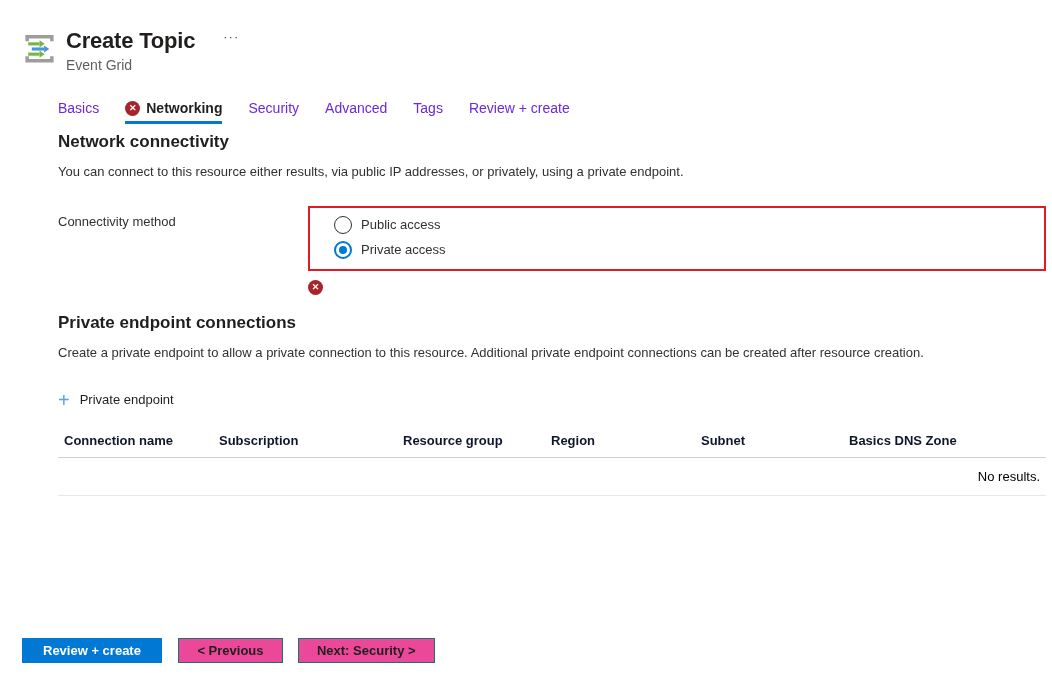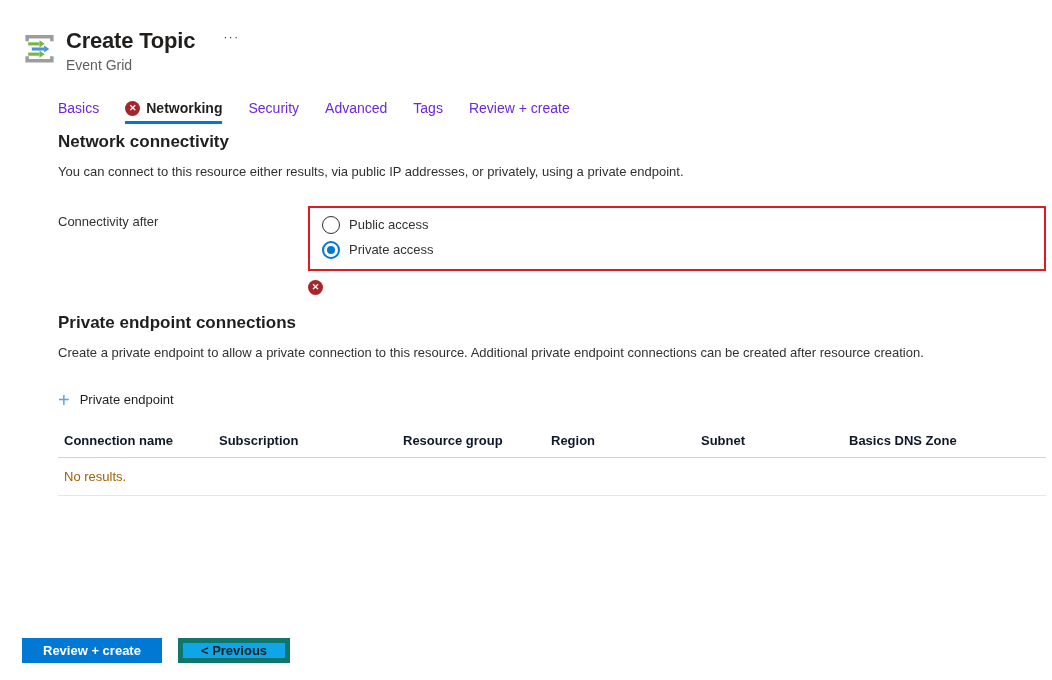--- a/index.html
+++ b/index.html
@@ -33,21 +33,21 @@
     margin-right: 6px; flex: 0 0 auto;
   }
 
   
   .content { position: absolute; left: 58px; top: 134px; width: 988px; }
   .section-heading { font-size: 17px; font-weight: 700; color: #201f1e; line-height: 16px; }
   .section-desc { font-size: 13px; color: #323130; margin-top: 14px; line-height: 16px; }
 
   .connectivity-row { display: flex; margin-top: 26px; align-items: flex-start; }
   .field-label { width: 250px; flex: 0 0 auto; font-size: 13px; padding-top: 8px; }
-  .radio-group { flex: 1; border: 2px solid #e01b24; padding: 4px 10px 7px 12px; background: #fff; }
+  .radio-group { flex: 1; border: 2px solid #e01b24; padding: 4px 10px 7px 24px; background: #fff; }
   .radio-option { display: flex; align-items: center; height: 25px; cursor: pointer; font-size: 13px; }
   .radio-circle {
     width: 18px; height: 18px; border-radius: 50%;
     border: 1px solid #323130; background: #fff;
     margin-right: 9px; position: relative; flex: 0 0 auto; cursor: pointer;
   }
   .radio-circle.selected { border: 2px solid #0078d4; }
   .radio-circle.selected::after {
     content: ""; position: absolute; left: 3px; top: 3px; right: 3px; bottom: 3px;
     border-radius: 50%; background: #0078d4;
@@ -64,27 +64,27 @@
   .section-2 { margin-top: 20px; }
 
   .add-button { margin-top: 31px; display: inline-flex; align-items: center; font-size: 13px; color: #201f1e; cursor: pointer; }
   .plus-icon { color: #5ba3dd; font-size: 20px; font-weight: 400; line-height: 14px; margin-right: 10px; }
 
   .pe-table { width: 100%; border-collapse: collapse; margin-top: 13px; font-size: 13px; table-layout: fixed; }
   .pe-table th {
     text-align: left; font-weight: 700; color: #0f172a;
     padding: 9px 6px 9px 6px; border-bottom: 1px solid #d2d0ce;
   }
-  .pe-table td { padding: 11px 6px; border-bottom: 1px solid #e8e6e4; color: #a16207; }
+  .pe-table td { padding: 11px 6px; border-bottom: 1px solid #e8e6e4; color: #000000; text-align: right; }
 
   
   .footer { position: absolute; left: 22px; top: 638px; display: flex; align-items: center; }
   .btn { height: 25px; font-size: 13px; font-weight: 700; font-family: "Liberation Sans", sans-serif; cursor: pointer; }
   .btn-primary { background: #0078d4; color: #ffffff; border: 1px solid #0078d4; padding: 0 20px; margin-right: 16px; min-width: 135px; }
-  .btn-secondary { background: #0ea5e9; color: #201f1e; border: 5px solid #0f766e; padding: 0 18px; margin-right: 15px; min-width: 105px; }
+  .btn-secondary { background: #ec4899; color: #201f1e; border: 1px solid #0f766e; padding: 0 18px; margin-right: 15px; min-width: 105px; }
 </style>
 </head>
 <body>
 
 <div class="header">
   <svg class="app-icon" viewBox="0 0 34 34" aria-hidden="true">
     <path d="M5 10 V5.5 H29 V10" fill="none" stroke="#9d9d9d" stroke-width="3.4"></path>
     <path d="M5 24.5 V29 H29 V24.5" fill="none" stroke="#9d9d9d" stroke-width="3.4"></path>
     <rect x="6" y="11" width="11" height="3" fill="#76b643"></rect>
     <polygon points="17,9 22,12.5 17,16" fill="#76b643"></polygon>
@@ -123,21 +123,21 @@
     <span>Review + create</span>
   </div>
 </div>
 
 <div class="content">
 
   <div class="section-heading">Network connectivity</div>
   <div class="section-desc">You can connect to this resource either results, via public IP addresses, or privately, using a private endpoint.</div>
 
   <div class="connectivity-row">
-    <div class="field-label">Connectivity after</div>
+    <div class="field-label">Connectivity method</div>
     <div class="radio-group">
       <div class="radio-option">
         <span class="radio-circle"></span>
         <span>Public access</span>
       </div>
       <div class="radio-option">
         <span class="radio-circle selected"></span>
         <span>Private access</span>
       </div>
     </div>
@@ -181,13 +181,14 @@
         <td colspan="6">No results.</td>
       </tr>
     </tbody>
   </table>
 
 </div>
 
 <div class="footer">
   <button class="btn btn-primary">Review + create</button>
   <button class="btn btn-secondary">&lt; Previous</button>
+  <button class="btn btn-secondary">Next: Security &gt;</button>
 </div>
 
 </body></html>

